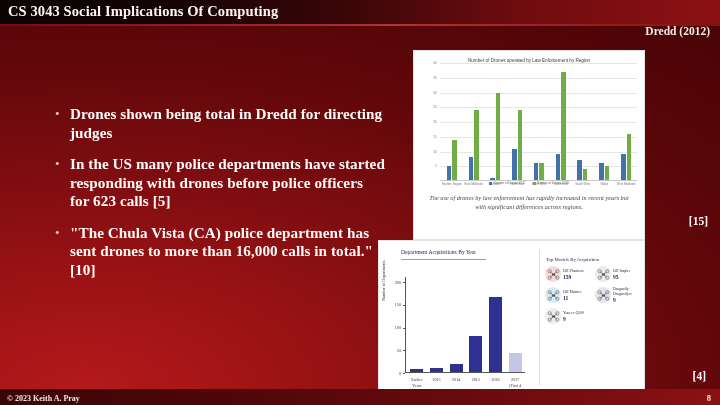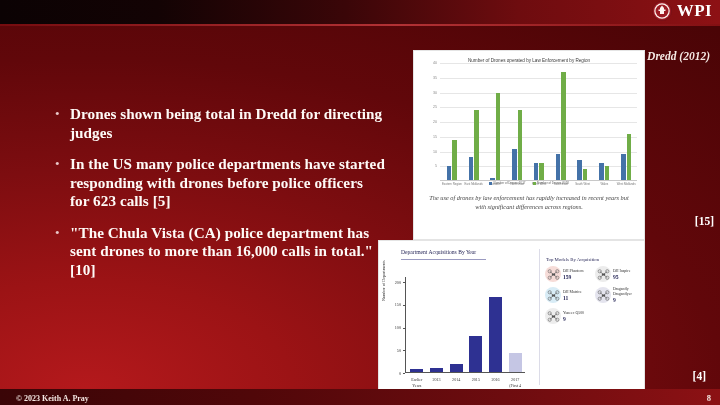--- a/index.html
+++ b/index.html
@@ -30,22 +30,22 @@
     opacity:.85;
   }
   
   .wpi{
     position:absolute;right:8px;top:1px;display:flex;align-items:center;gap:5px;
   }
   .wpi-seal{width:20px;height:20px;display:block;}
   .wpi-text{font-size:17px;font-weight:bold;color:#ffffff;letter-spacing:.4px;font-family:"Liberation Serif",serif;}
   
   .source-label{
-    position:absolute;right:10px;top:50px;
-    font-size:11.5px;font-weight:bold;color:#f5e9e4;font-style:italic;
+    position:absolute;right:10px;top:25px;
+    font-size:11.5px;font-weight:bold;color:#f5e9e4;
   }
   
   .slide-title{
     position:absolute;left:62px;top:48px;
     font-size:25px;color:#fdf7f2;letter-spacing:.2px;
   }
   
   .bullets{
     position:absolute;left:55px;top:105px;width:330px;
   }
@@ -155,53 +155,43 @@
   .c2-circ{
     width:16px;height:16px;border-radius:50%;flex:0 0 16px;
     display:flex;align-items:center;justify-content:center;
   }
   .c2-mname{font-family:"Liberation Serif",serif;font-size:3.9px;color:#333;line-height:5px;}
   .c2-mcount{font-family:"Liberation Serif",serif;font-size:5.6px;color:#2a2a5a;font-weight:bold;line-height:6px;}
   
   .ref{
     position:absolute;font-size:11.5px;font-weight:bold;color:#ffffff;
   }
-  .ref15{right:6px;top:215px;padding-left:44px;}
+  .ref15{right:12px;top:215px;padding-left:44px;}
   .ref16{right:14px;top:370px;}
   
   .footer-bar{
     position:absolute;left:0;bottom:0;width:720px;height:16px;
     background:linear-gradient(90deg,#3a0507 0%,#500709 35%,#6d0c0f 70%,#8c1114 100%);
   }
   .copyright{
-    position:absolute;left:16px;bottom:2px;font-size:8px;font-weight:bold;color:#f4e7e2;
+    position:absolute;left:7px;bottom:2px;font-size:8px;font-weight:bold;color:#f4e7e2;
   }
   .pagenum{
     position:absolute;right:9px;bottom:2px;font-size:8.5px;font-weight:bold;color:#f4e7e2;
   }
 </style>
 </head>
 <body>
 
 <div class="slide">
 
   <div class="banner"></div>
   <div class="banner-underline"></div>
-
-  <div class="wpi">
-    <svg class="wpi-seal" viewBox="0 0 40 40">
-      <circle cx="20" cy="20" r="19" fill="#9c1b24"></circle>
-      <circle cx="20" cy="20" r="15.5" fill="#fdf2ef"></circle>
-      <circle cx="20" cy="20" r="13" fill="#9c1b24"></circle>
-      <path d="M20 9 L24 14 L24 26 L16 26 L16 14 Z" fill="#fdf2ef"></path>
-      <rect x="13" y="17" width="14" height="3" fill="#fdf2ef"></rect>
-      <circle cx="20" cy="20" r="19" fill="none" stroke="#6e0f16" stroke-width="1.4"></circle>
-    </svg>
-    <span class="wpi-text">WPI</span>
-  </div>
+  <div class="banner-title">CS 3043 Social Implications Of Computing</div>
+
 
   <div class="source-label">Dredd (2012)</div>
 
 
   <div class="bullets">
     <div class="bullet">
       <div class="bullet-dot">•</div>
       <div class="bullet-text">Drones shown being total in Dredd for directing judges</div>
     </div>
     <div class="bullet">

